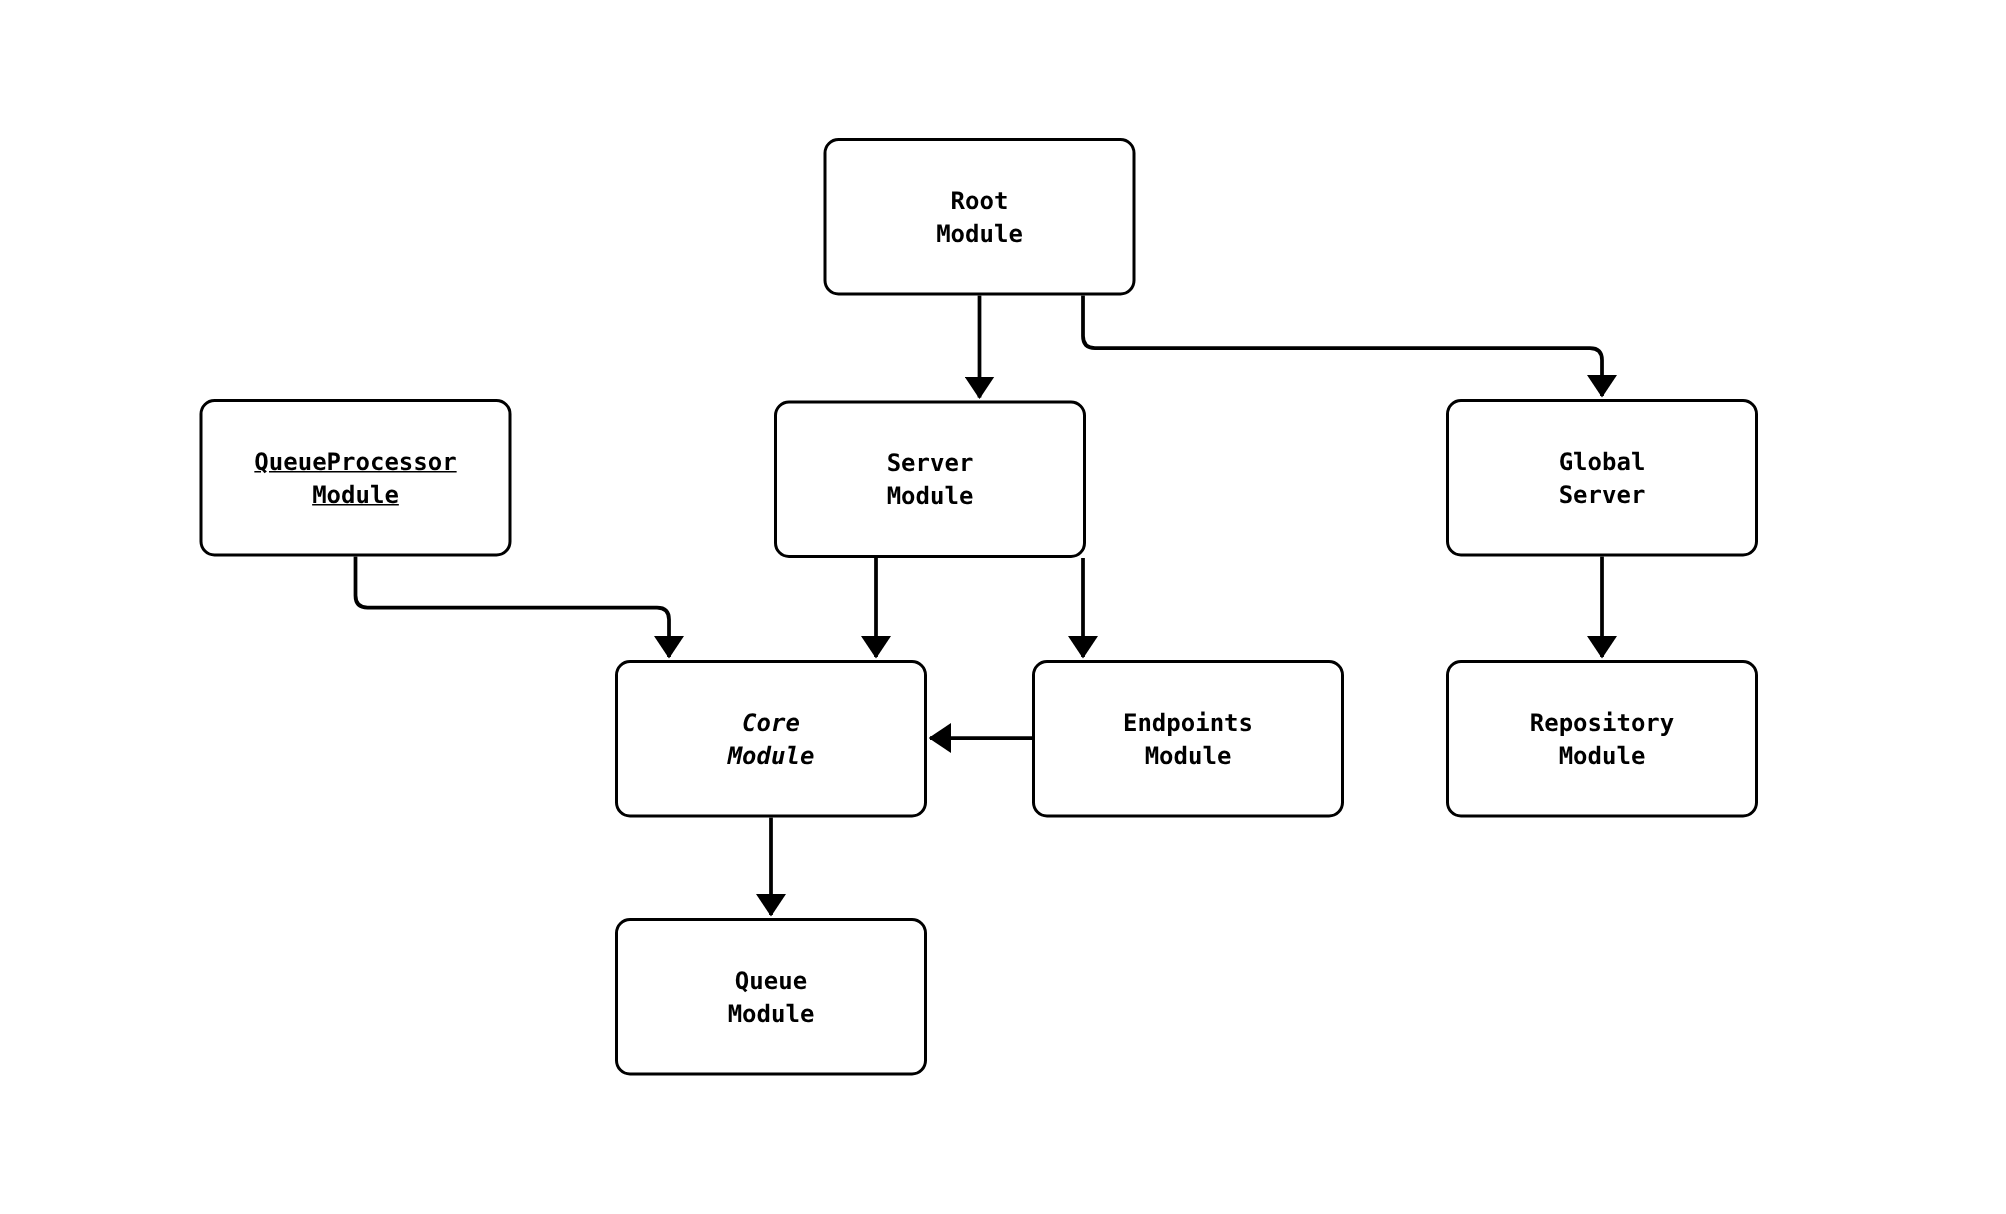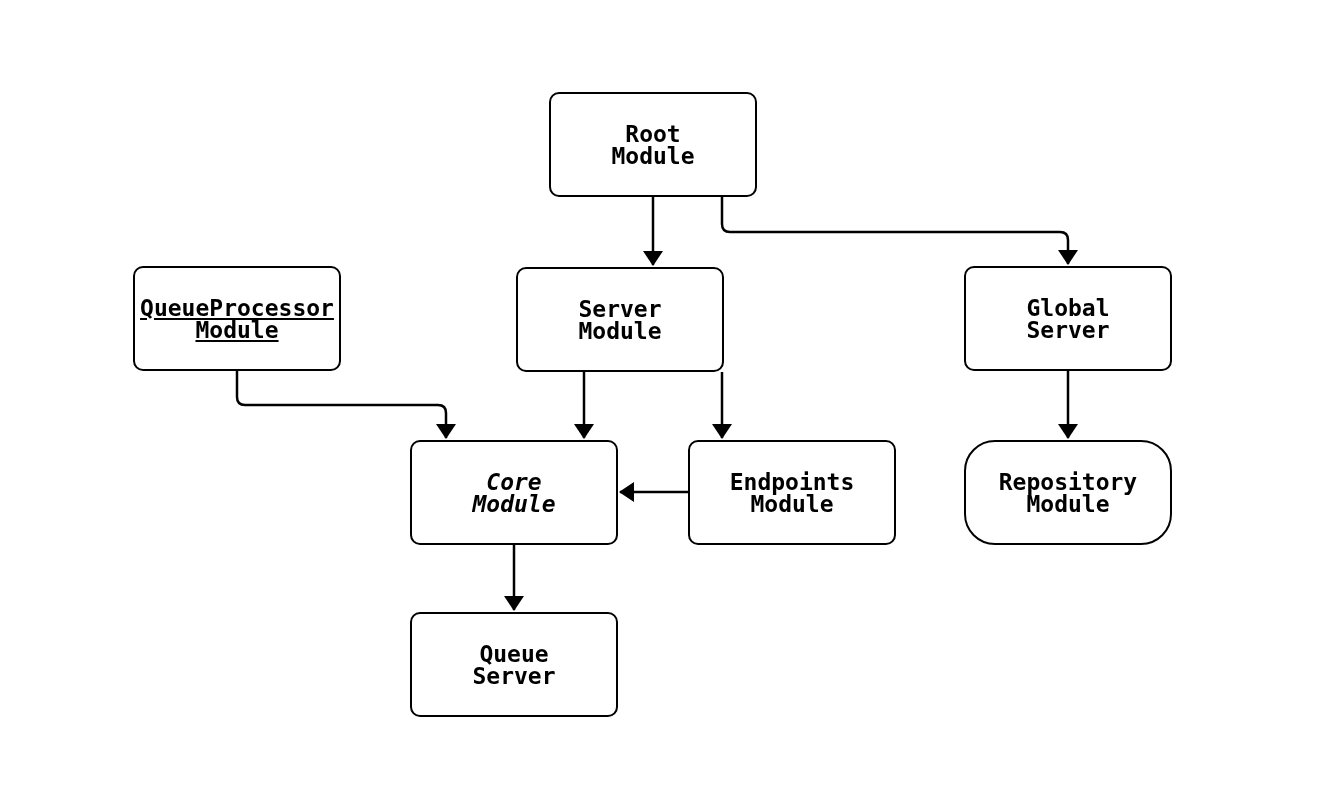--- a/index.html
+++ b/index.html
@@ -33,32 +33,32 @@
     box-sizing: border-box;
     border: 2.5px solid #000000;
     border-radius: 10px;
     background: #ffffff;
     display: flex;
     align-items: center;
     justify-content: center;
     text-align: center;
     font-family: "DejaVu Sans Mono", "Liberation Mono", monospace;
     font-weight: bold;
-    font-size: 23px;
+    font-size: 16px;
     line-height: 22px;
     color: #000000;
     white-space: pre-line;
   }
   #node-root          { left: 549px; top:  92px; }
   #node-queueprocessor{ left: 133px; top: 266px; text-decoration: underline; }
   #node-server        { left: 516px; top: 267px; }
   #node-global        { left: 964px; top: 266px; }
   #node-core          { left: 410px; top: 440px; font-style: italic; }
   #node-endpoints     { left: 688px; top: 440px; }
-  #node-repository    { left: 964px; top: 440px; border-radius: 31px; }
+  #node-repository    { left: 964px; top: 440px; }
   #node-queue         { left: 410px; top: 612px; }
 </style>
 </head>
 <body>
 
 <div class="canvas">
 
   <svg class="edges" viewBox="0 0 1337 809" xmlns="http://www.w3.org/2000/svg">
     <defs>
       <marker id="arrow" viewBox="0 0 15 20" refX="14" refY="10" markerWidth="15" markerHeight="20" orient="auto" markerUnits="userSpaceOnUse">
@@ -91,15 +91,15 @@
   <div class="node" id="node-core">Core
 Module</div>
 
   <div class="node" id="node-endpoints">Endpoints
 Module</div>
 
   <div class="node" id="node-repository">Repository
 Module</div>
 
   <div class="node" id="node-queue">Queue
-Server</div>
+Module</div>
 
 </div>
 
 </body></html>

